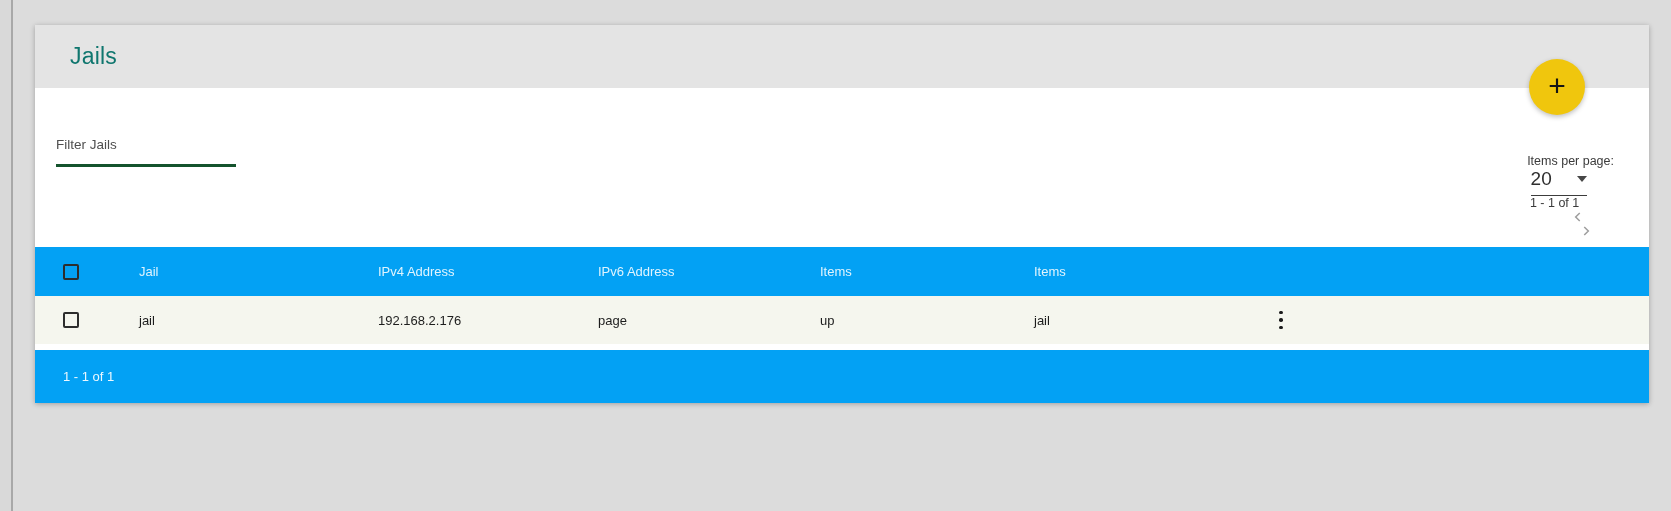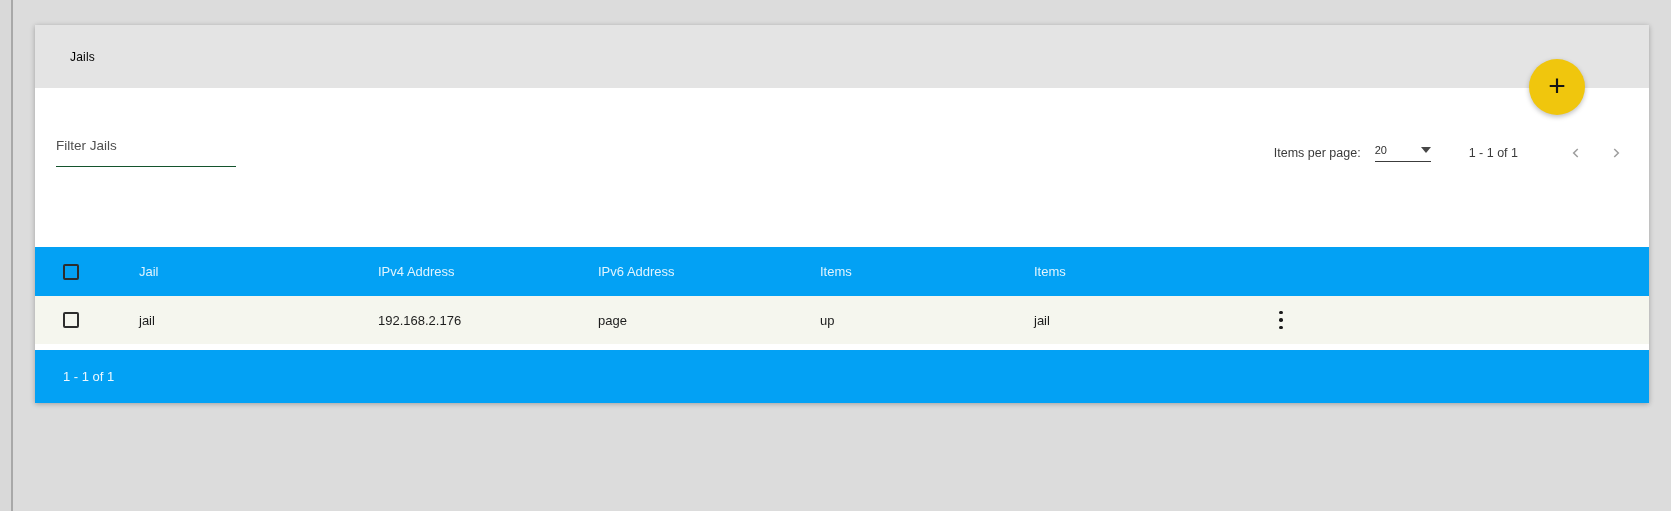--- a/index.html
+++ b/index.html
@@ -9,42 +9,42 @@
   
   .side-strip { position:absolute; left:0; top:0; width:13px; height:511px;
                 background:#d9d9d9; border-right:2px solid #a8a8a8; }
 
   
   .card { position:absolute; left:35px; top:25px; width:1614px; height:378px;
           background:#ffffff; box-shadow:0 1px 5px rgba(0,0,0,0.28); }
 
   .card-header { height:63px; background:#e4e4e4; display:flex; align-items:center;
                  padding-left:35px; }
-  .page-title { font-size:12px; color:#000000; letter-spacing:0.2px; }
+  .page-title { font-size:23px; color:#0f766e; letter-spacing:0.2px; }
 
   .fab { position:absolute; left:1494px; top:34px; width:56px; height:56px; border-radius:50%;
          background:#f0c60d; border:none; cursor:pointer; display:flex; align-items:center;
          justify-content:center; box-shadow:0 2px 5px rgba(0,0,0,0.25); z-index:4; }
   .fab .plus { font-size:30px; font-weight:400; color:#141414; line-height:1; margin-top:-2px; }
 
   
   .filter-input { position:absolute; left:21px; top:112px; width:180px; height:30px;
-                  border:none; border-bottom:1px solid #14532d; background:transparent;
+                  border:none; border-bottom:3px solid #14532d; background:transparent;
                   font-family:"Liberation Sans", sans-serif; font-size:13.5px; color:#333;
                   outline:none; padding:0 2px 13px 0; }
   .filter-input::placeholder { color:#4f4f4f; opacity:1; }
 
   
-  .paginator { position:absolute; right:21px; top:113px; height:30px;
-               display:flex; align-items:center; }
+  .paginator { position:absolute; right:21px; top:129px; height:30px;
+               display:flex; align-items:center;flex-direction:column; }
   .pg-label { font-size:12.5px; color:#3b3b3b; margin-right:14px; }
   .pg-size { display:flex; align-items:center; justify-content:space-between; width:56px;
              border-bottom:1px solid #3c3c3c; padding-bottom:5px; cursor:pointer;
              margin-right:38px; }
-  .pg-size-value { font-size:11px; color:#2f2f2f; }
+  .pg-size-value { font-size:19px; color:#2f2f2f; }
   .tri-down { width:0; height:0; border-left:5px solid transparent;
               border-right:5px solid transparent; border-top:6px solid #474747; }
   .pg-range { font-size:12.5px; color:#3b3b3b; margin-right:46px; }
   .pg-btn { width:24px; height:24px; border:none; background:transparent; display:flex;
             align-items:center; justify-content:center; cursor:default; padding:0; }
   .pg-btn + .pg-btn { margin-left:16px; }
 
   
   .thead { position:absolute; left:0; top:222px; width:1614px; height:49px;
            background:#03a1f4; display:flex; align-items:center; }

